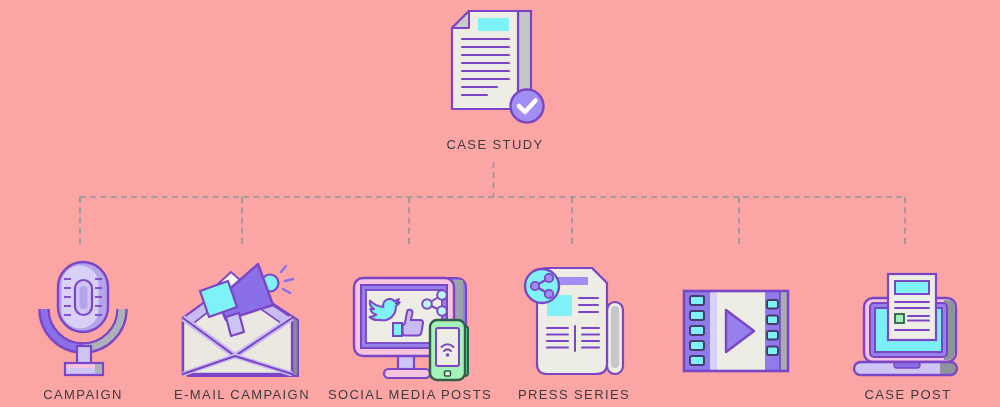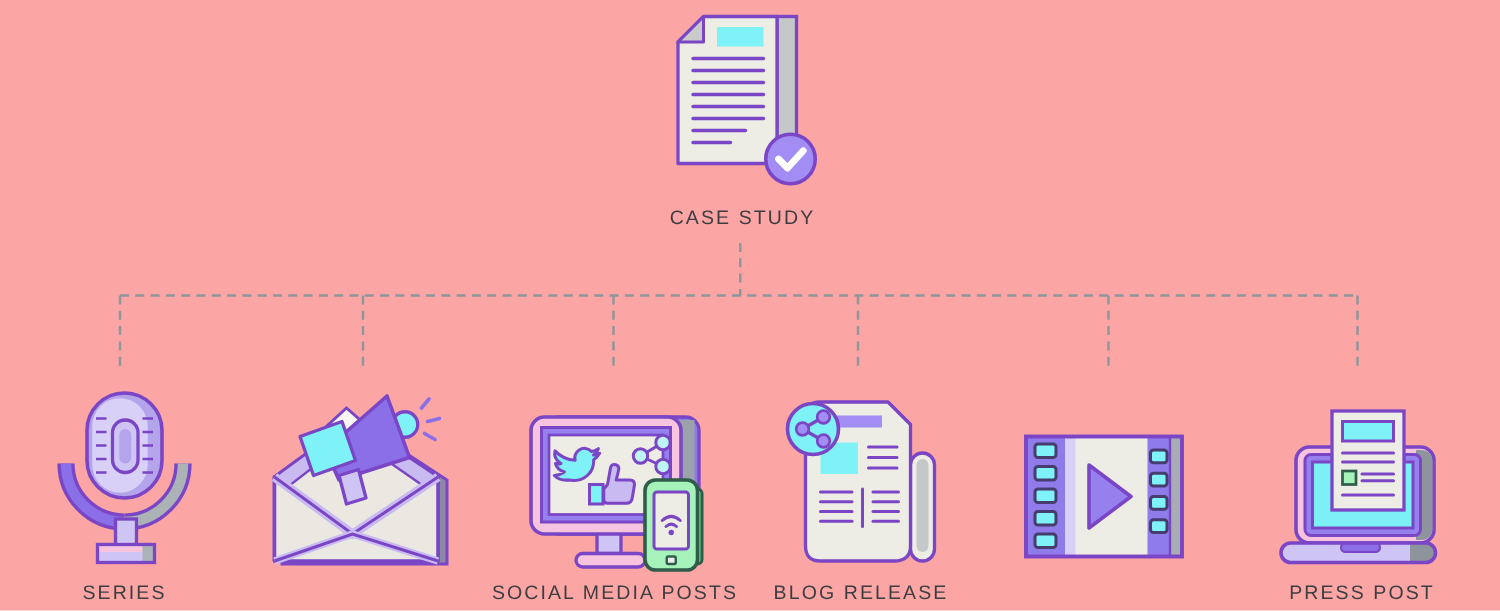--- a/index.html
+++ b/index.html
@@ -74,21 +74,21 @@
         <line x1="26" y1="56" x2="33" y2="56"></line>
         <line x1="57" y1="20" x2="64" y2="20"></line>
           <line x1="57" y1="29" x2="64" y2="29"></line>
         <line x1="57" y1="38" x2="64" y2="38"></line>
           <line x1="57" y1="47" x2="64" y2="47"></line>
         <line x1="57" y1="56" x2="64" y2="56"></line>
       </g>
       <rect x="37" y="21" width="17" height="35" rx="8.5" fill="#CFC5F4" stroke="#7A46C5" stroke-width="2.2"></rect>
       <rect x="41.5" y="27" width="8" height="23" rx="4" fill="#B3A4EC"></rect>
     </svg>
-    <div class="label" style="top:128px;">SERIES</div>
+    <div class="label" style="top:128px;">CAMPAIGN</div>
   </div>
 
   <div class="node" style="left:171px;top:256px;width:142px;">
     <svg width="142" height="122" viewBox="0 0 142 122">
       <polygon points="17,64 69,26 127,64 127,120 17,120" fill="#8D87A6" stroke="#7A46C5" stroke-width="2"></polygon>
       <polygon points="12,62 64,24 121,62 121,118 12,118" fill="#EAE8E0" stroke="#7A46C5" stroke-width="2.4" stroke-linejoin="round"></polygon>
       <polygon points="12,62 64,24 121,62 112,68.5 64,35 21,68.5" fill="#C9BBF2" stroke="#7A46C5" stroke-width="1.6"></polygon>
       <polygon points="36,38 60,16 77,31 53,52" fill="#F7F6F1" stroke="#7A46C5" stroke-width="2"></polygon>
       <g stroke="#8A6FE8" stroke-width="2.4" stroke-linecap="round">
         <line x1="110" y1="16" x2="115" y2="10"></line>
@@ -98,20 +98,21 @@
       <circle cx="99" cy="27" r="8.5" fill="#7EF2F7" stroke="#7A46C5" stroke-width="2.2"></circle>
       <polygon points="46,44 87,8 102,49 55,64" fill="#8A6FE8" stroke="#7A46C5" stroke-width="2.4" stroke-linejoin="round"></polygon>
       <polygon points="29,35 57,25 66,51 38,61" fill="#7EF2F7" stroke="#7A46C5" stroke-width="2.2" stroke-linejoin="round"></polygon>
       <polygon points="55,61 68,57 73,76 60,80" fill="#CFC5F4" stroke="#7A46C5" stroke-width="2.2" stroke-linejoin="round"></polygon>
       <polygon points="12,62 64,100 121,62 121,118 12,118" fill="#EAE8E0" stroke="#7A46C5" stroke-width="2.4" stroke-linejoin="round"></polygon>
       <path d="M12,62 L64,100 L121,62" fill="none" stroke="#C9BBF2" stroke-width="6"></path>
       <path d="M12,62 L64,100 L121,62" fill="none" stroke="#7A46C5" stroke-width="2"></path>
       <path d="M12,118 L64,100 L121,118" fill="none" stroke="#C9BBF2" stroke-width="5"></path>
       <path d="M12,118 L64,100 L121,118" fill="none" stroke="#7A46C5" stroke-width="2"></path>
     </svg>
+    <div class="label" style="top:131px;">E-MAIL CAMPAIGN</div>
   </div>
 
   <div class="node" style="left:348px;top:276px;width:124px;">
     <svg width="124" height="108" viewBox="0 0 124 108">
       <rect x="16" y="2" width="102" height="78" rx="9" fill="#8F7BEA" stroke="#7A46C5" stroke-width="2.2"></rect>
       <rect x="103" y="4" width="12" height="74" fill="#9BA2AA"></rect>
       <rect x="50" y="78" width="16" height="15" fill="#CFC5F4" stroke="#7A46C5" stroke-width="2.2"></rect>
       <rect x="36" y="93" width="46" height="9" rx="4.5" fill="#F6C4DF" stroke="#7A46C5" stroke-width="2.2"></rect>
       <rect x="6" y="2" width="100" height="78" rx="9" fill="#F6C4DF" stroke="#7A46C5" stroke-width="2.4"></rect>
       <rect x="13" y="9" width="86" height="63" fill="#9580EE" stroke="#7A46C5" stroke-width="2"></rect>
@@ -172,21 +173,21 @@
       </g>
       <g>
         <circle cx="22" cy="28" r="17" fill="#7EF2F7" stroke="#7A46C5" stroke-width="2.4"></circle>
         <line x1="15" y1="28" x2="29" y2="20" stroke="#7A46C5" stroke-width="2.2"></line>
         <line x1="15" y1="28" x2="29" y2="36" stroke="#7A46C5" stroke-width="2.2"></line>
         <circle cx="15" cy="28" r="4.2" fill="#A18DF3" stroke="#7A46C5" stroke-width="1.8"></circle>
         <circle cx="29" cy="20" r="4.2" fill="#A18DF3" stroke="#7A46C5" stroke-width="1.8"></circle>
         <circle cx="29" cy="36" r="4.2" fill="#A18DF3" stroke="#7A46C5" stroke-width="1.8"></circle>
       </g>
     </svg>
-    <div class="label" style="top:129px;">BLOG RELEASE</div>
+    <div class="label" style="top:129px;">PRESS SERIES</div>
   </div>
 
   <div class="node" style="left:681px;top:288px;width:116px;">
     <svg width="116" height="86" viewBox="0 0 116 86">
       <rect x="3" y="3" width="104" height="80" fill="#EDECE5"></rect>
       <rect x="3" y="3" width="26" height="80" fill="#8F7BEA"></rect>
       <rect x="29" y="3" width="7" height="80" fill="#D8D0F6"></rect>
       <rect x="84" y="3" width="15" height="80" fill="#8F7BEA"></rect>
       <rect x="99" y="3" width="8" height="80" fill="#A7ADB2"></rect>
       <line x1="99" y1="3" x2="99" y2="83" stroke="#7A46C5" stroke-width="1.6"></line>
@@ -222,16 +223,16 @@
             <line x1="58" y1="48.5" x2="79" y2="48.5"></line>
           <line x1="45" y1="58" x2="79" y2="58"></line>
         </g>
         <rect x="45" y="42" width="9" height="9" fill="#A5F2BA" stroke="#2F5D49" stroke-width="1.8"></rect>
       </g>
       <rect x="4" y="90" width="103" height="13" rx="6.5" fill="#CFC5F4"></rect>
       <path d="M90,90 H100 Q107,90 107,96.5 Q107,103 100,103 H90 Z" fill="#8E949C"></path>
       <rect x="44" y="90" width="26" height="6" rx="3" fill="#8A6FE8" stroke="#7A46C5" stroke-width="1.4"></rect>
       <rect x="4" y="90" width="103" height="13" rx="6.5" fill="none" stroke="#7A46C5" stroke-width="2.4"></rect>
     </svg>
-    <div class="label" style="top:115px;">PRESS POST</div>
+    <div class="label" style="top:115px;">CASE POST</div>
   </div>
 
 </div>
 
 </body></html>

